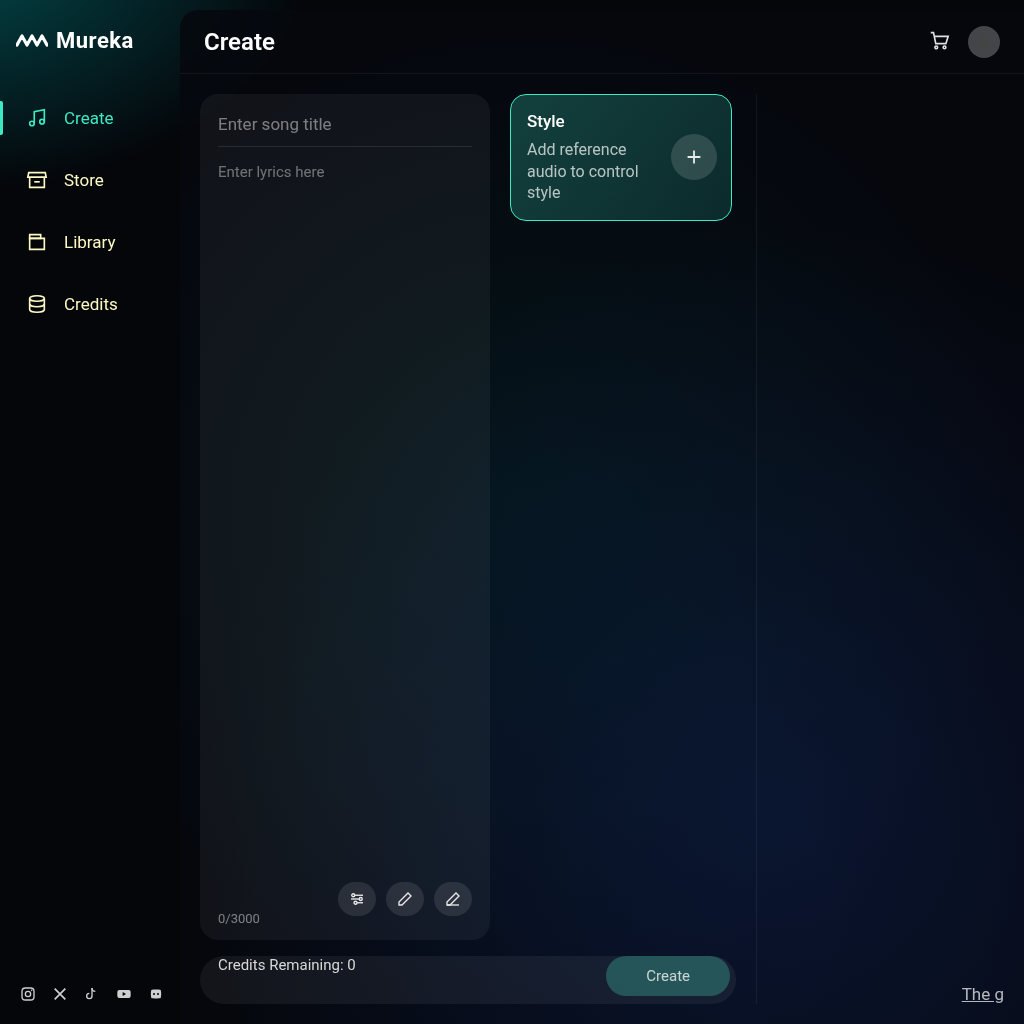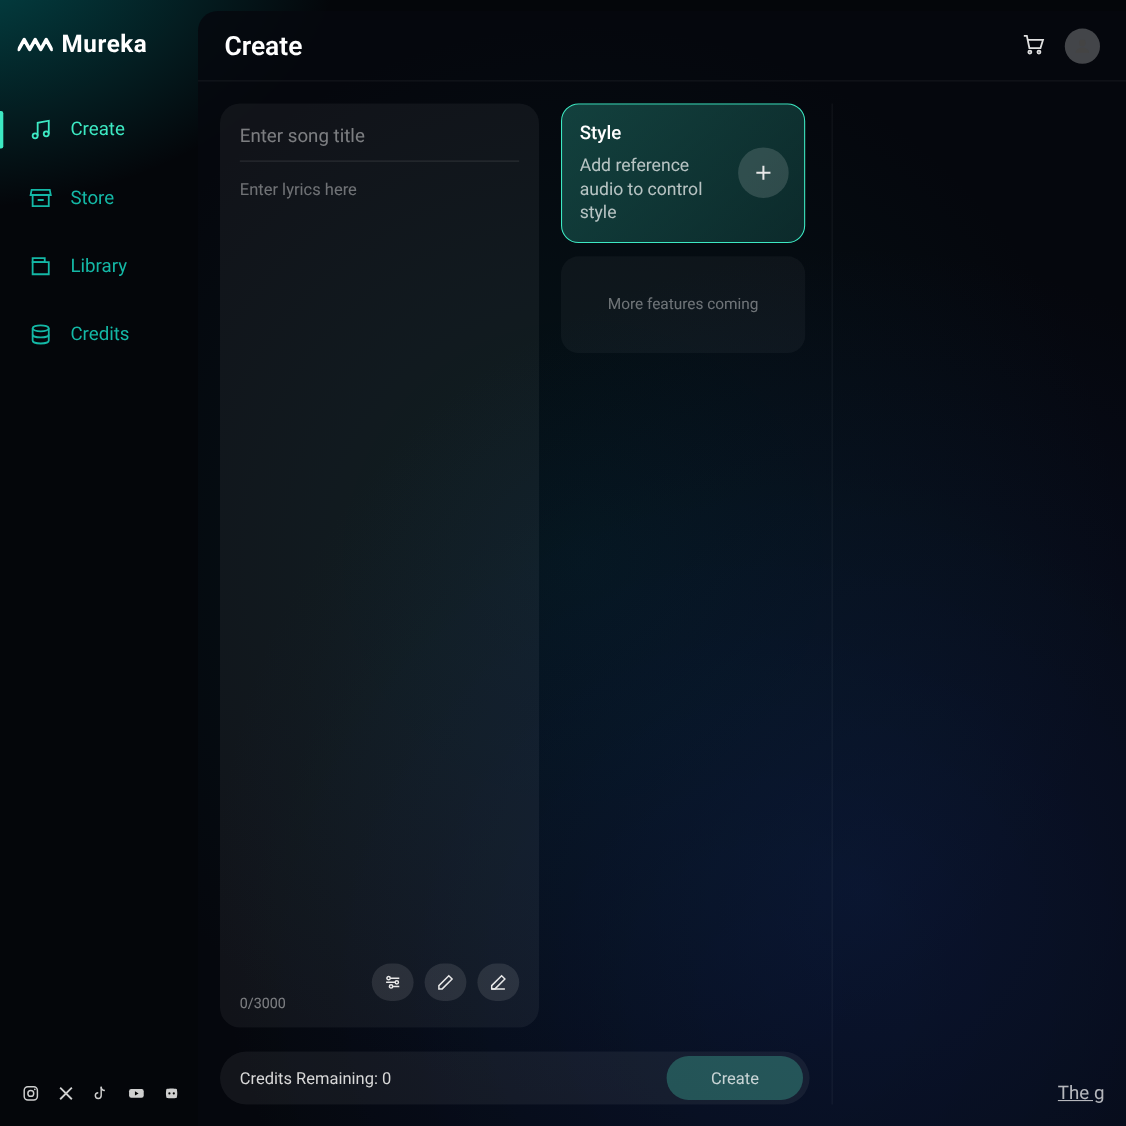--- a/index.html
+++ b/index.html
@@ -13,21 +13,21 @@
     #04060a;
 }
 
 .app { position: relative; width: 100%; height: 100%; display: flex; }
 
 
 .sidebar { width: 180px; padding-top: 20px; position: relative; z-index: 2; }
 .logo { display: flex; align-items: center; gap: 8px; padding: 8px 20px 28px 16px; color: #fff; font-size: 22px; font-weight: 700; letter-spacing: 0.5px; }
 .logo svg { flex-shrink: 0; }
 .nav { display: flex; flex-direction: column; gap: 28px; padding-top: 20px; }
-.nav-item { display: flex; align-items: center; gap: 16px; padding: 6px 20px 6px 26px; cursor: pointer; color: #14b8a6; font-size: 17px; position: relative; }
+.nav-item { display: flex; align-items: center; gap: 16px; padding: 6px 20px 6px 26px; cursor: pointer; color: #fef9c3; font-size: 17px; position: relative; }
 .nav-item.active { color: #3de9c3; }
 .nav-item.active::before { content: ""; position: absolute; left: 0; top: 0; bottom: 0; width: 3px; background: #3de9c3; border-radius: 0 2px 2px 0; }
 .nav-item svg { width: 22px; height: 22px; flex-shrink: 0; }
 
 .social { position: absolute; bottom: 22px; left: 20px; display: flex; gap: 16px; }
 .social svg { width: 16px; height: 16px; fill: #cfcfcf; cursor: pointer; }
 
 
 .main { flex: 1; background: rgba(6,8,14,0.85); border-radius: 18px 0 0 0; margin-top: 10px; position: relative; z-index: 1; overflow: hidden; }
 .main-inner-bg { position: absolute; inset: 0; background:
@@ -47,39 +47,39 @@
 .title-input { width: 100%; background: transparent; border: none; outline: none; color: #e8e8e8; font-size: 17px; padding: 2px 0 12px 0; border-bottom: 1px solid rgba(255,255,255,0.10); }
 .title-input::placeholder { color: rgba(255,255,255,0.45); }
 .lyrics-area { flex: 1; width: 100%; margin-top: 14px; background: transparent; border: none; outline: none; resize: none; color: #e8e8e8; font-size: 15px; line-height: 1.5; }
 .lyrics-area::placeholder { color: rgba(255,255,255,0.40); }
 .lyrics-footer { display: flex; align-items: center; justify-content: space-between; margin-top: 10px; }
 .charcount { font-size: 13px; color: rgba(255,255,255,0.45); margin-top: 40px; }
 .tool-row { display: flex; gap: 10px; }
 .tool-btn { width: 38px; height: 34px; border-radius: 18px; background: rgba(255,255,255,0.10); display: flex; align-items: center; justify-content: center; cursor: pointer; }
 .tool-btn svg { width: 18px; height: 18px; stroke: #e8e8e8; }
 
-.bottom-bar { margin-top: 22px; height: 48px; background: rgba(255,255,255,0.06); border-radius: 28px; display: flex; align-items: center; justify-content: space-between; padding: 0 6px 0 18px; }
+.bottom-bar { margin-top: 0; height: 48px; background: rgba(255,255,255,0.06); border-radius: 28px; display: flex; justify-content: space-between; padding: 0 6px 0 18px; }
 .credits-text { font-size: 15px; color: #d8d8d8; }
 .create-btn { height: 40px; padding: 0 40px; border-radius: 24px; background: rgba(50,130,120,0.55); color: rgba(255,255,255,0.75); display: flex; align-items: center; justify-content: center; font-size: 15px; cursor: pointer; }
 
 .col-mid { width: 222px; display: flex; flex-direction: column; gap: 12px; }
 .card { border-radius: 16px; padding: 16px 16px; position: relative; }
 .card.style { background: linear-gradient(135deg, rgba(30,110,100,0.55), rgba(20,80,75,0.45)); border: 1.5px solid #3de9c3; }
 .card.melody { background: rgba(255,255,255,0.06); }
 .card.placeholder { background: rgba(255,255,255,0.04); height: 88px; display: flex; align-items: center; justify-content: center; color: rgba(255,255,255,0.40); font-size: 14px; }
 .card h3 { font-size: 17px; font-weight: 500; color: #fff; display: flex; align-items: center; gap: 8px; }
 .badge { font-size: 11px; background: rgba(255,255,255,0.12); color: rgba(255,255,255,0.6); padding: 2px 7px; border-radius: 4px; font-weight: 400; }
 .card p { font-size: 16px; color: rgba(255,255,255,0.70); margin-top: 8px; max-width: 130px; line-height: 1.35; }
 .card-btn { position: absolute; right: 14px; top: 50%; transform: translateY(-50%); width: 46px; height: 46px; border-radius: 50%; background: rgba(255,255,255,0.14); display: flex; align-items: center; justify-content: center; cursor: pointer; }
 .card-btn svg { width: 22px; height: 22px; stroke: #e8e8e8; }
 
 .col-right { flex: 1; border-left: 1px solid rgba(255,255,255,0.06); display: flex; align-items: flex-end; justify-content: flex-end; padding-right: 0; color: rgba(255,255,255,0.70); font-size: 17px; overflow: hidden; text-decoration: underline; }
 .col-right span { white-space: nowrap; padding-left: 60px; }
 
-.left-block { display: flex; flex-direction: column; height: 100%; width: 536px; }
+.left-block { display: flex; flex-direction: column; height: 100%; width: 536px; gap: 16px; }
 .left-block-row { display: flex; gap: 20px; flex: 1; min-height: 0; }
 </style>
 </head>
 <body>
 
 <div class="bg-glow"></div>
 <div class="app">
 
   <aside class="sidebar">
     <div class="logo">
@@ -208,23 +208,20 @@
           <div class="col-mid">
             <div class="card style">
               <h3>Style</h3>
               <p>Add reference audio to control style</p>
               <div class="card-btn">
                 <svg viewBox="0 0 24 24" fill="none" stroke-width="2">
                     <path d="M12 5v14M5 12h14"></path>
                   </svg>
               </div>
             </div>
-            <div class="card placeholder">
-              <span>More features coming</span>
-            </div>
           </div>
         </div>
 
         <div class="bottom-bar">
           <span class="credits-text">Credits Remaining: 0</span>
           <div class="create-btn">
             <span>Create</span>
           </div>
         </div>
       </div>

